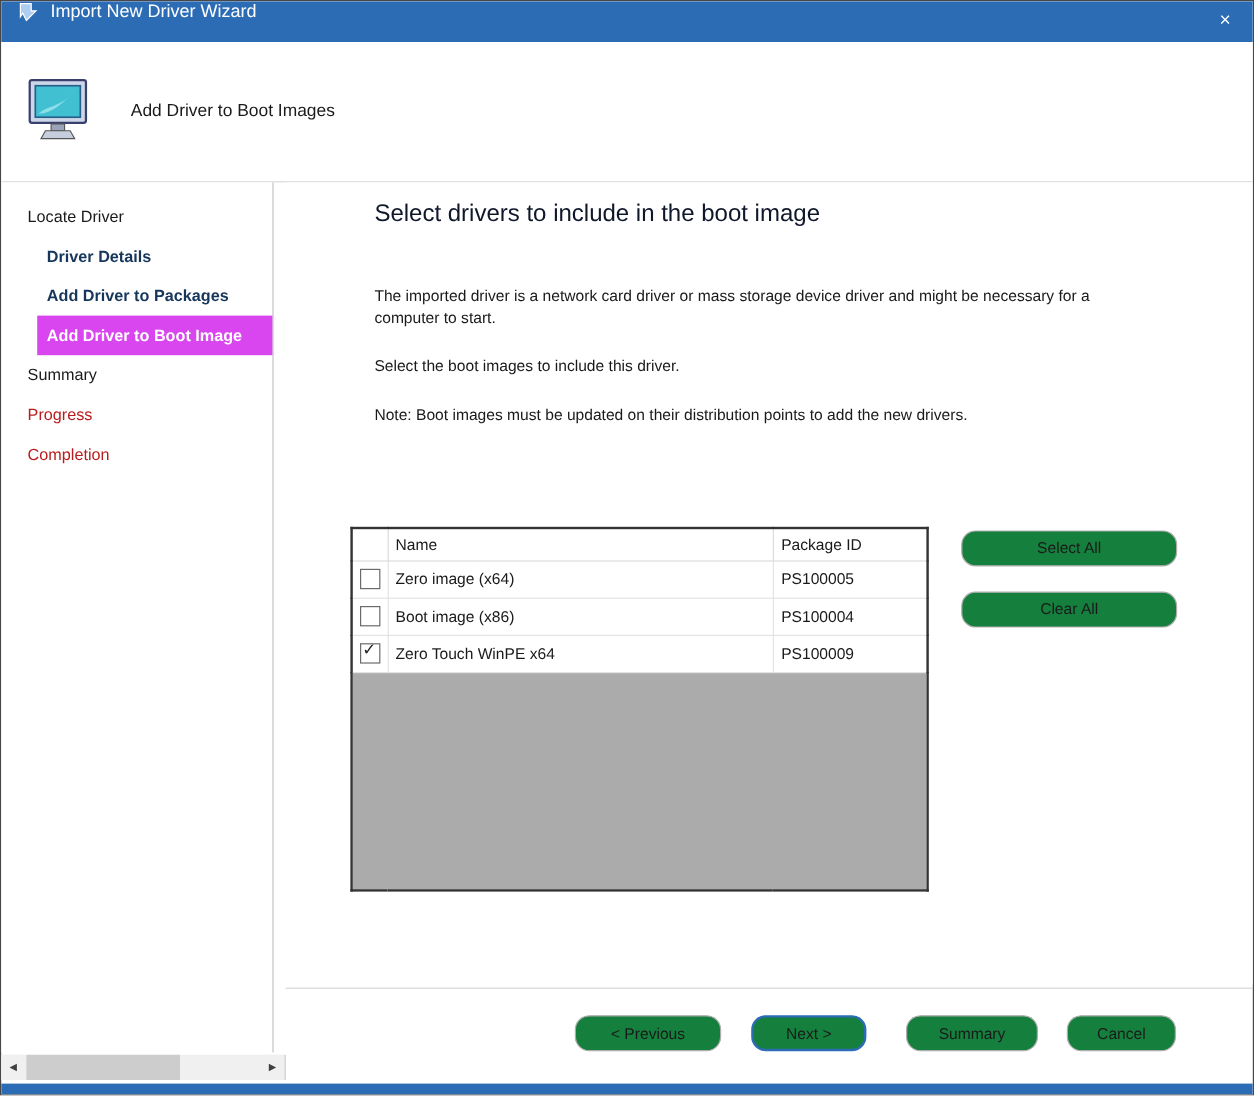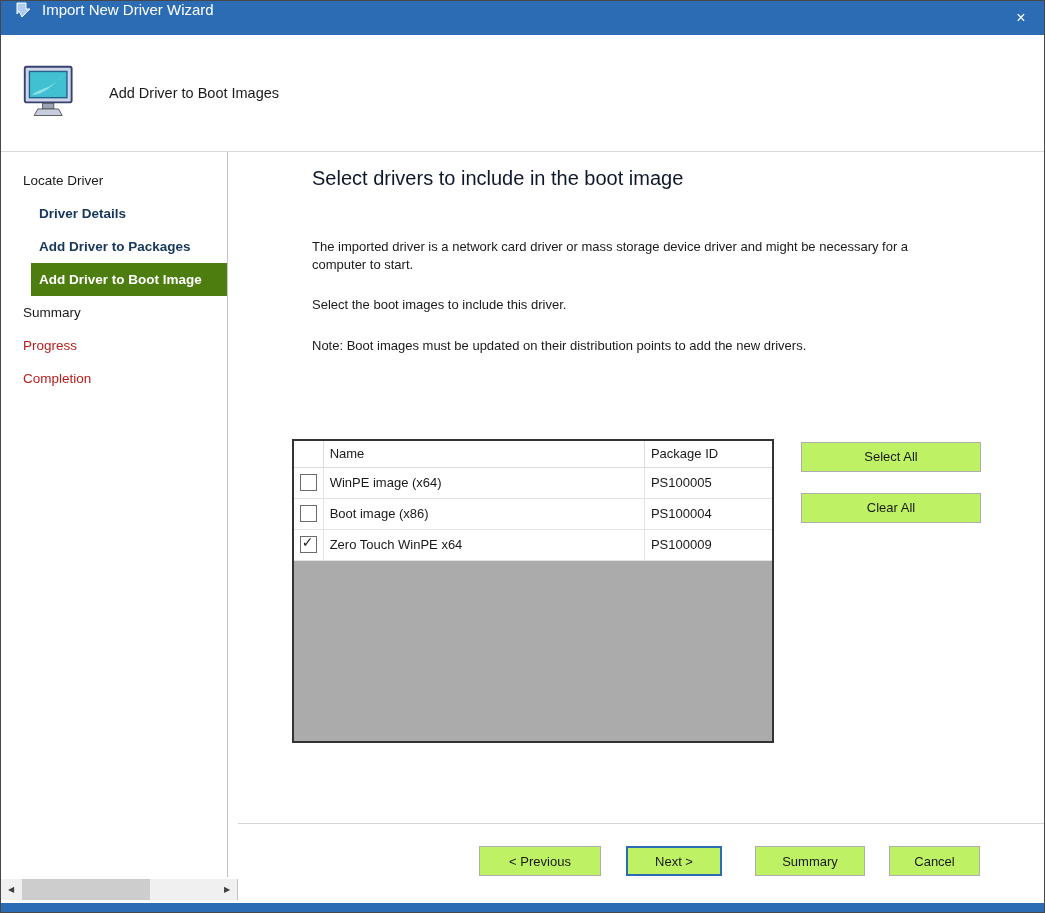--- a/index.html
+++ b/index.html
@@ -16,42 +16,42 @@
   
   .header{position:absolute;top:34px;left:0;right:0;height:117px;background:#fff;border-bottom:1px solid #d9d9d9;display:flex;align-items:center;box-sizing:border-box;}
   .header-icon{margin-left:18px;width:64px;height:60px;flex:0 0 auto;}
   .header-title{margin-left:26px;font-size:14.5px;font-weight:normal;color:#1a1a1a;}
   
   .sidebar{position:absolute;top:151px;left:0;width:227px;bottom:35px;background:#fff;border-right:1px solid #c3c3c3;box-sizing:border-box;padding-top:12px;}
   .nav-item{height:33px;line-height:33px;font-size:13.5px;white-space:nowrap;overflow:hidden;}
   .nav-item.lvl0{padding-left:22px;}
   .nav-item.lvl1{padding-left:38px;}
   .nav-item.visited{font-weight:bold;color:#16365c;}
-  .nav-item.current{margin-left:30px;padding-left:8px;background:#4d7c0f;color:#fff;font-weight:bold;}
+  .nav-item.current{margin-left:30px;padding-left:8px;background:#d946ef;color:#fff;font-weight:bold;}
   .nav-item.disabled{color:#b91c1c;}
   
   .main{position:absolute;top:151px;left:237px;right:0;bottom:91px;background:#fff;box-sizing:border-box;padding:0 0 0 54px;overflow:hidden;}
   .page-heading{margin:14px 0 0 20px;font-size:20px;font-weight:400;color:#0f172a;line-height:24px;}
   .para{margin-left:20px;max-width:600px;font-size:13px;line-height:1.42;color:#1a1a1a;}
   .para.p1{margin-top:48px;}
   .para.p2{margin-top:21px;}
   .para.p3{margin-top:23px;}
   .table-area{display:flex;align-items:flex-start;margin-top:83px;}
   table.boot-table{border-collapse:collapse;border:2px solid #333;background:#fff;table-layout:fixed;width:482px;}
   table.boot-table th{height:26px;font-weight:400;font-size:13px;text-align:left;padding:0 0 0 6px;border-right:1px solid #dcdcdc;border-bottom:1px solid #dcdcdc;background:#fff;}
   table.boot-table th:last-child{border-right:none;}
   table.boot-table td{height:30px;font-size:13px;padding:0 0 0 6px;border-right:1px solid #e3e3e3;border-bottom:1px solid #e3e3e3;background:#fff;white-space:nowrap;overflow:hidden;}
   table.boot-table td:last-child{border-right:none;}
   table.boot-table td.cb-cell{padding:0;text-align:center;}
   tr.filler td{height:180px;background:#ababab;border:none;padding:0;}
   .cb{width:15px;height:15px;border:1px solid #6b6b6b;background:#fff;margin:0 auto;position:relative;}
   .cb .check{display:none;position:absolute;top:-3px;left:1px;font-size:14px;font-weight:bold;color:#222;font-family:"DejaVu Sans",sans-serif;}
   .cb[data-checked="true"] .check{display:block;}
   .side-btns{margin-left:27px;margin-top:3px;display:flex;flex-direction:column;}
-  .btn{width:180px;height:30px;box-sizing:border-box;background:#bef264;border:1px solid #adadad;font-size:13px;color:#1a1a1a;font-family:inherit;border-radius:0;}
+  .btn{width:180px;height:30px;box-sizing:border-box;background:#15803d;border:1px solid #adadad;font-size:13px;color:#1a1a1a;font-family:inherit;border-radius:12px;}
   .side-btns .btn + .btn{margin-top:21px;}
   
   .footer-divider{position:absolute;top:822px;left:237px;right:0;height:1px;background:#d6d6d6;}
   .footer{position:absolute;top:845px;left:478px;display:flex;align-items:flex-start;}
   .footer .btn{height:30px;}
   .btn-previous{width:122px;}
   .btn-next{width:96px;margin-left:25px;border:2px solid #2b6cb5;}
   .btn-summary{width:110px;margin-left:33px;}
   .btn-cancel{width:91px;margin-left:24px;}
   
@@ -120,21 +120,21 @@
             <th>Package ID</th>
           </tr>
         </thead>
         <tbody>
           <tr>
             <td class="cb-cell">
               <div class="cb" data-checked="false">
                 
               </div>
             </td>
-            <td>WinPE image (x64)</td>
+            <td>Zero image (x64)</td>
             <td>PS100005</td>
           </tr>
           <tr>
             <td class="cb-cell">
               <div class="cb" data-checked="false">
                 
               </div>
             </td>
             <td>Boot image (x86)</td>
             <td>PS100004</td>

